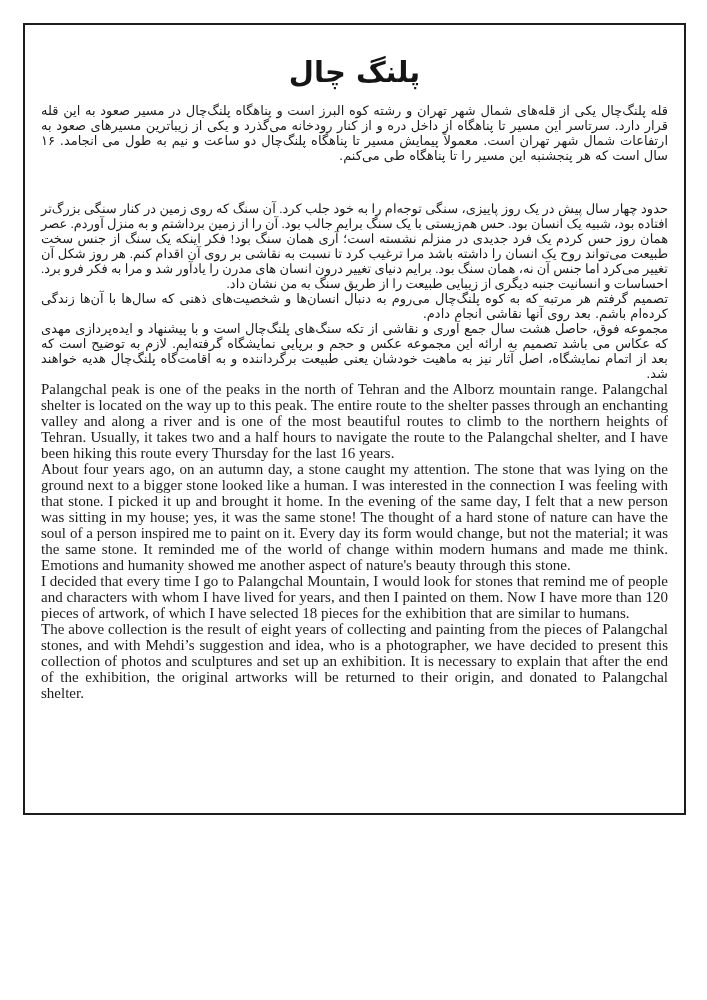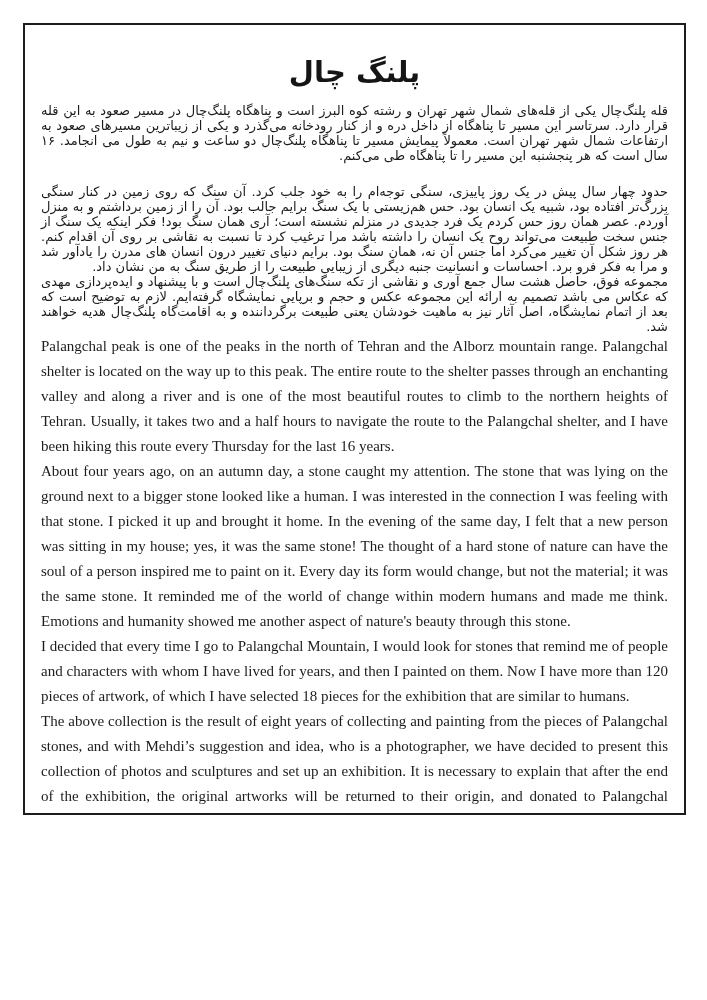--- a/index.html
+++ b/index.html
@@ -45,54 +45,56 @@
     font-family: "DejaVu Sans", sans-serif;
     font-size: 13px;
     line-height: 15px;
     text-align: justify;
     text-justify: inter-word;
     direction: rtl;
     margin: 0;
     color: #1c1c1c;
   }
   .fa-p.after-gap {
-    margin-top: 21px;
+    margin-top: 38px;
+    font-family: Liberation Serif, serif;
   }
   
   .en-title {
     text-align: center;
     font-family: "Liberation Sans", "DejaVu Sans", sans-serif;
     font-size: 20px;
     font-weight: 700;
     margin: 26px 0 30px 0;
     color: #151515;
   }
   .en-p {
     font-family: "Liberation Serif", "DejaVu Serif", serif;
     font-size: 15px;
-    line-height: 25px;
+    line-height: 16px;
     text-align: justify;
     text-justify: inter-word;
     margin: 0;
     color: #1c1c1c;
   }
 </style>
 </head>
 <body>
 
 <div class="page">
   <div class="frame">
 
     <section class="fa-section" dir="rtl" lang="fa">
       <h1 class="fa-title">پلنگ چال</h1>
 
       <p class="fa-p">قله پلنگ‌چال یکی از قله‌های شمال شهر تهران و رشته کوه البرز است و پناهگاه پلنگ‌چال در مسیر صعود به این قله قرار دارد. سرتاسر این مسیر تا پناهگاه از داخل دره و از کنار رودخانه می‌گذرد و یکی از زیباترین مسیرهای صعود به ارتفاعات شمال شهر تهران است. معمولاً پیمایش مسیر تا پناهگاه پلنگ‌چال دو ساعت و نیم به طول می انجامد. ۱۶ سال است که هر پنجشنبه این مسیر را تا پناهگاه طی می‌کنم.</p>
 
       <p class="fa-p after-gap">حدود چهار سال پیش در یک روز پاییزی، سنگی توجه‌ام را به خود جلب کرد. آن سنگ که روی زمین در کنار سنگی بزرگ‌تر افتاده بود، شبیه یک انسان بود. حس هم‌زیستی با یک سنگ برایم جالب بود. آن را از زمین برداشتم و به منزل آوردم. عصر همان روز حس کردم یک فرد جدیدی در منزلم نشسته است؛ آری همان سنگ بود! فکر اینکه یک سنگ از جنس سخت طبیعت می‌تواند روح یک انسان را داشته باشد مرا ترغیب کرد تا نسبت به نقاشی بر روی آن اقدام کنم. هر روز شکل آن تغییر می‌کرد اما جنس آن نه، همان سنگ بود. برایم دنیای تغییر درون انسان های مدرن را یادآور شد و مرا به فکر فرو برد. احساسات و انسانیت جنبه دیگری از زیبایی طبیعت را از طریق سنگ به من نشان داد.</p>
 
+      <p class="fa-p">تصمیم گرفتم هر مرتبه که به کوه پلنگ‌چال می‌روم به دنبال انسان‌ها و شخصیت‌های ذهنی که سال‌ها با آن‌ها زندگی کرده‌ام باشم. بعد روی آنها نقاشی انجام دادم.</p>
 
 
       <p class="fa-p">مجموعه فوق، حاصل هشت سال جمع آوری و نقاشی از تکه سنگ‌های پلنگ‌چال است و با پیشنهاد و ایده‌پردازی مهدی که عکاس می باشد تصمیم به ارائه این مجموعه عکس و حجم و برپایی نمایشگاه گرفته‌ایم. لازم به توضیح است که بعد از اتمام نمایشگاه، اصل آثار نیز به ماهیت خودشان یعنی طبیعت برگرداننده و به اقامت‌گاه پلنگ‌چال هدیه خواهند شد.</p>
     </section>
 
     <section class="en-section" lang="en">
 
       <p class="en-p">Palangchal peak is one of the peaks in the north of Tehran and the Alborz mountain range. Palangchal shelter is located on the way up to this peak. The entire route to the shelter passes through an enchanting valley and along a river and is one of the most beautiful routes to climb to the northern heights of Tehran. Usually, it takes two and a half hours to navigate the route to the Palangchal shelter, and I have been hiking this route every Thursday for the last 16 years.</p>
 
       <p class="en-p">About four years ago, on an autumn day, a stone caught my attention. The stone that was lying on the ground next to a bigger stone looked like a human. I was interested in the connection I was feeling with that stone. I picked it up and brought it home. In the evening of the same day, I felt that a new person was sitting in my house; yes, it was the same stone!  The thought of a hard stone of nature can have the soul of a person inspired me to paint on it. Every day its form would change, but not the material; it was the same stone. It reminded me of the world of change within modern humans and made me think. Emotions and humanity showed me another aspect of nature's beauty through this stone.</p>

